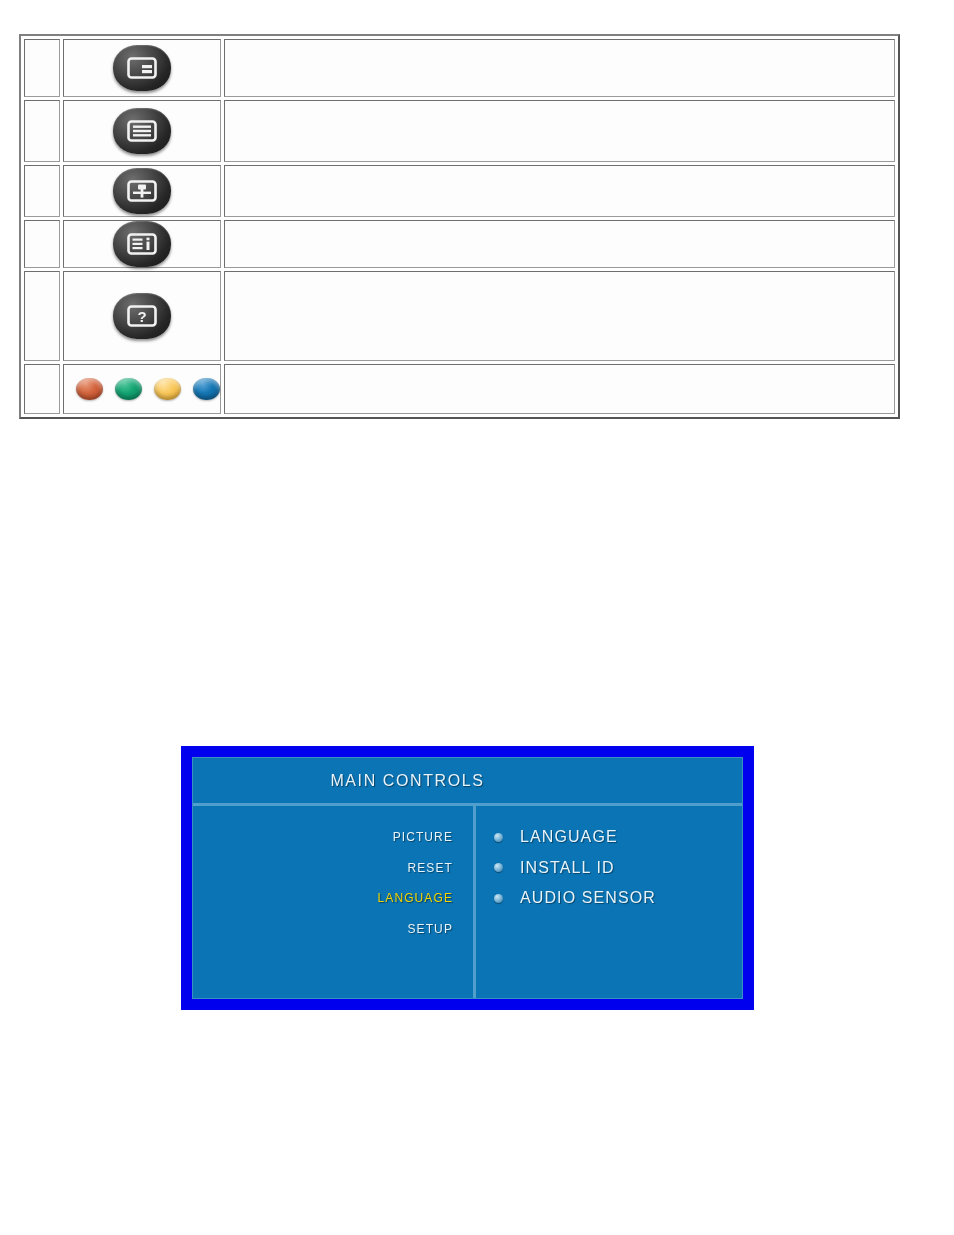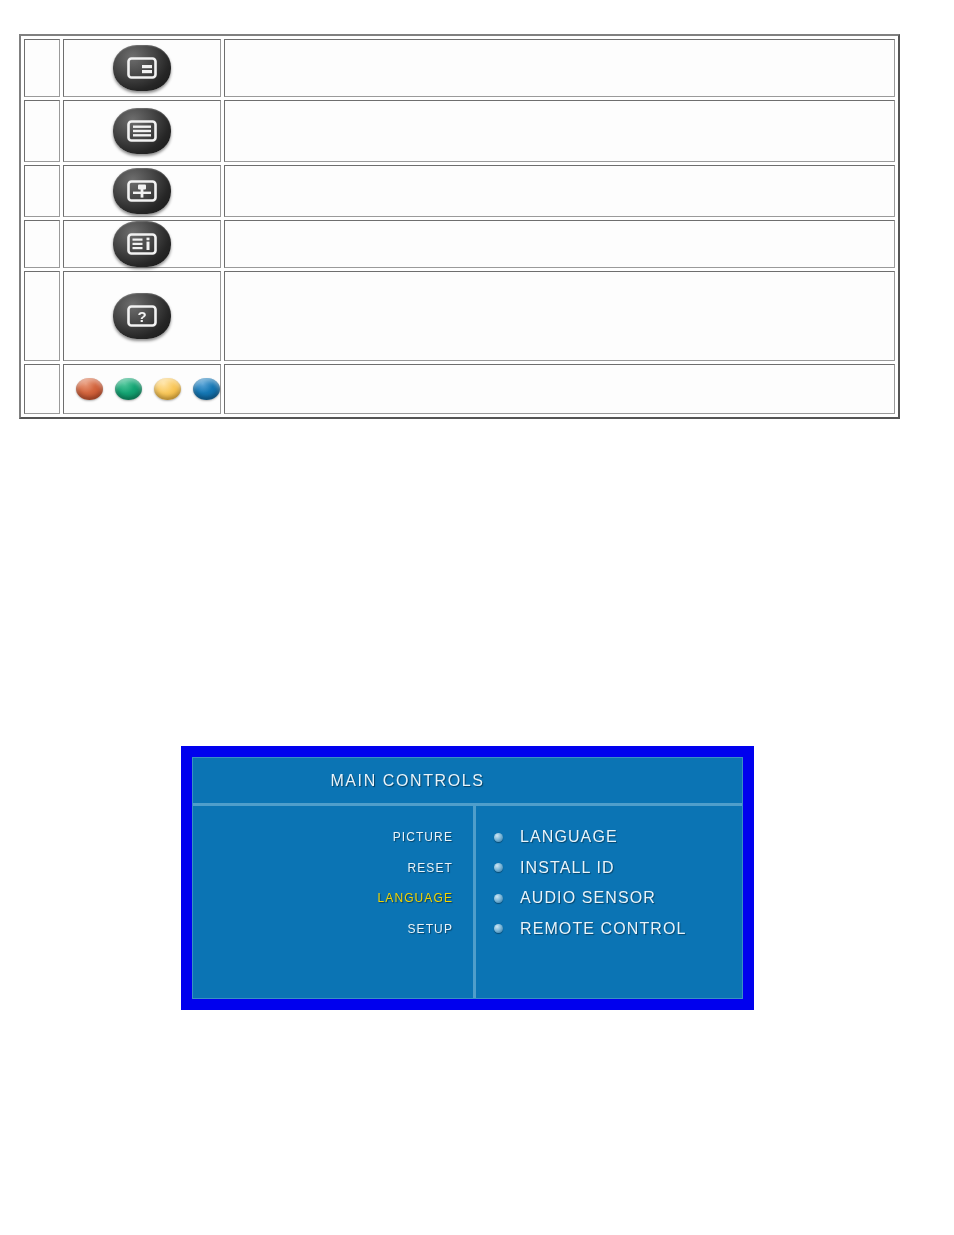--- a/index.html
+++ b/index.html
@@ -321,21 +321,17 @@
           <span class="osd-sub-label">LANGUAGE</span>
         </div>
         <div class="osd-sub">
           <span class="osd-bullet"></span>
           <span class="osd-sub-label">INSTALL ID</span>
         </div>
         <div class="osd-sub">
           <span class="osd-bullet"></span>
           <span class="osd-sub-label">AUDIO SENSOR</span>
         </div>
-        <div class="osd-sub">
-          <span class="osd-bullet"></span>
-          <span class="osd-sub-label">REMOTE CONTROL</span>
-        </div>
       </div>
 
     </div>
   </div>
 </div>
 
 </body></html>

